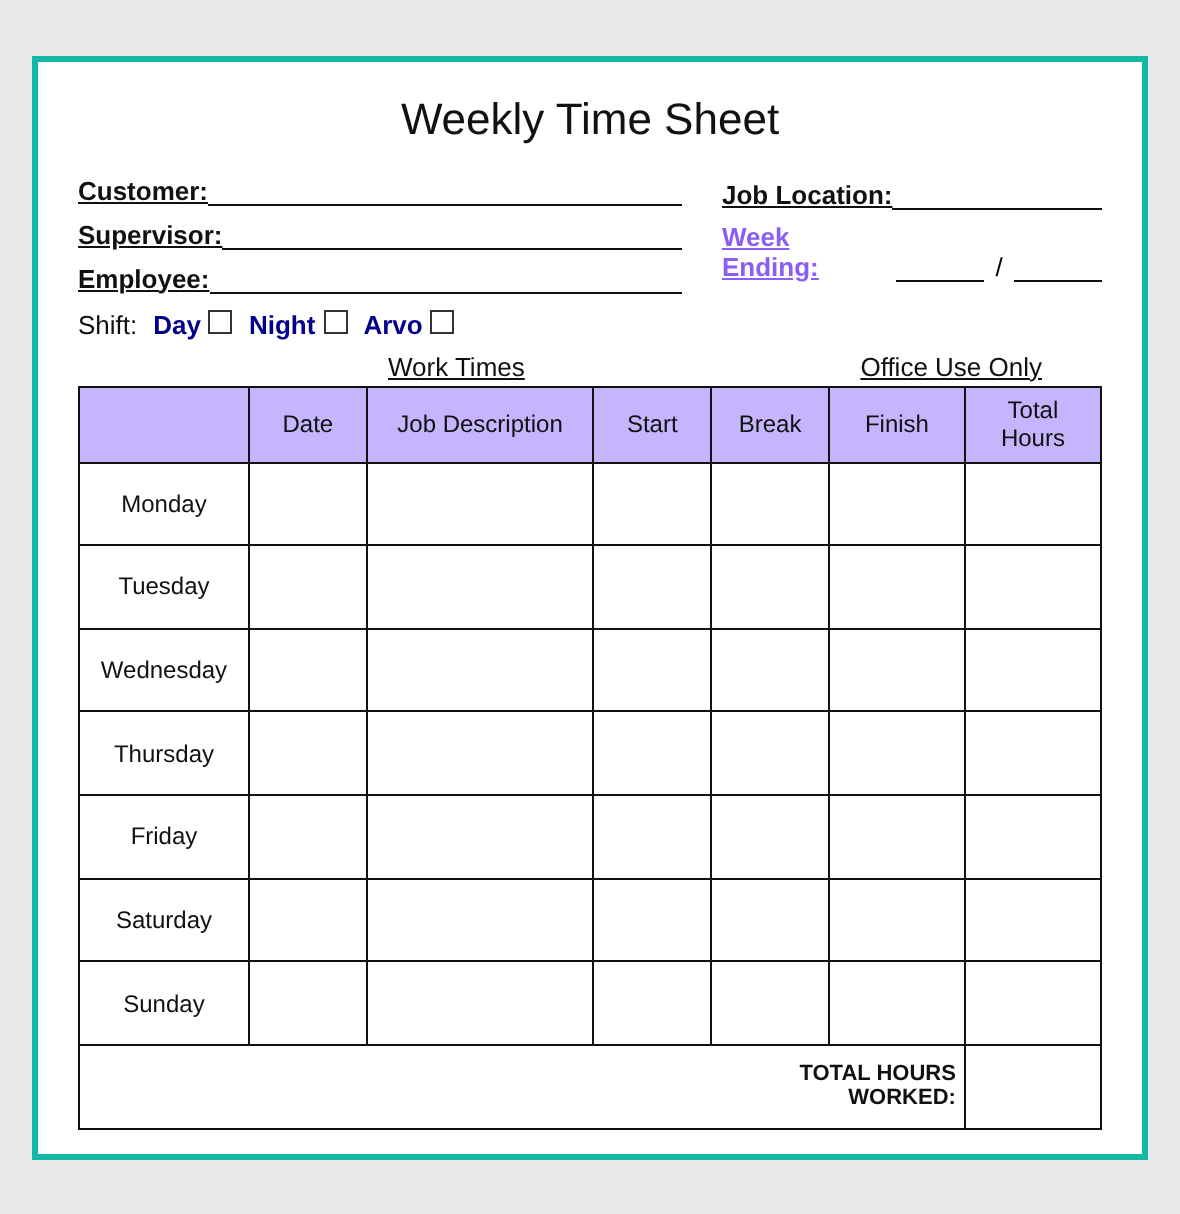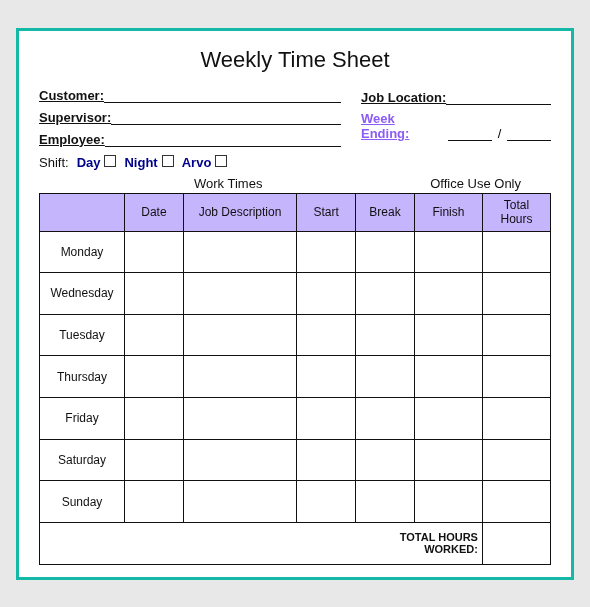--- a/index.html
+++ b/index.html
@@ -135,20 +135,21 @@
       border: 1.5px solid #333;
       display: inline-block;
     }
 
     .section-headers {
       display: flex;
       justify-content: space-between;
       font-size: 13px;
       padding: 0 0 2px 0;
       color: #111;
+      text-decoration: underline;
     }
 
     .work-times-label {
       margin-left: 155px;
     }
 
     .office-use-label {
       margin-right: 30px;
     }
 
@@ -293,30 +294,30 @@
       <tr class="table-row">
         <td class="col-day day-label">Monday</td>
         <td class="col-date"></td>
         <td class="col-jobdesc"></td>
         <td class="col-start"></td>
         <td class="col-break"></td>
         <td class="col-finish"></td>
         <td class="col-total"></td>
       </tr>
       <tr class="table-row">
+        <td class="col-day day-label">Tuesday</td>
+        <td class="col-date"></td>
+        <td class="col-jobdesc"></td>
+        <td class="col-start"></td>
+        <td class="col-break"></td>
+        <td class="col-finish"></td>
+        <td class="col-total"></td>
+      </tr>
+      <tr class="table-row">
         <td class="col-day day-label">Wednesday</td>
-        <td class="col-date"></td>
-        <td class="col-jobdesc"></td>
-        <td class="col-start"></td>
-        <td class="col-break"></td>
-        <td class="col-finish"></td>
-        <td class="col-total"></td>
-      </tr>
-      <tr class="table-row">
-        <td class="col-day day-label">Tuesday</td>
         <td class="col-date"></td>
         <td class="col-jobdesc"></td>
         <td class="col-start"></td>
         <td class="col-break"></td>
         <td class="col-finish"></td>
         <td class="col-total"></td>
       </tr>
       <tr class="table-row">
         <td class="col-day day-label">Thursday</td>
         <td class="col-date"></td>

